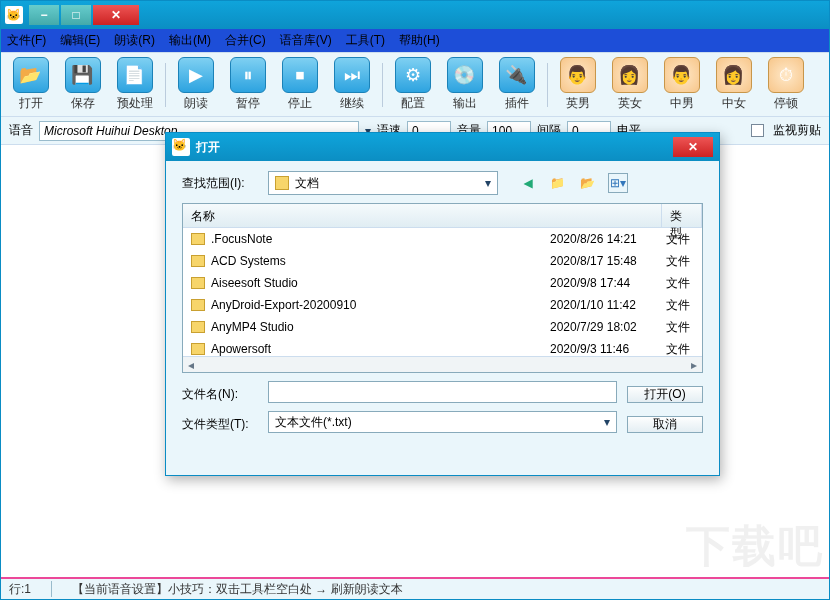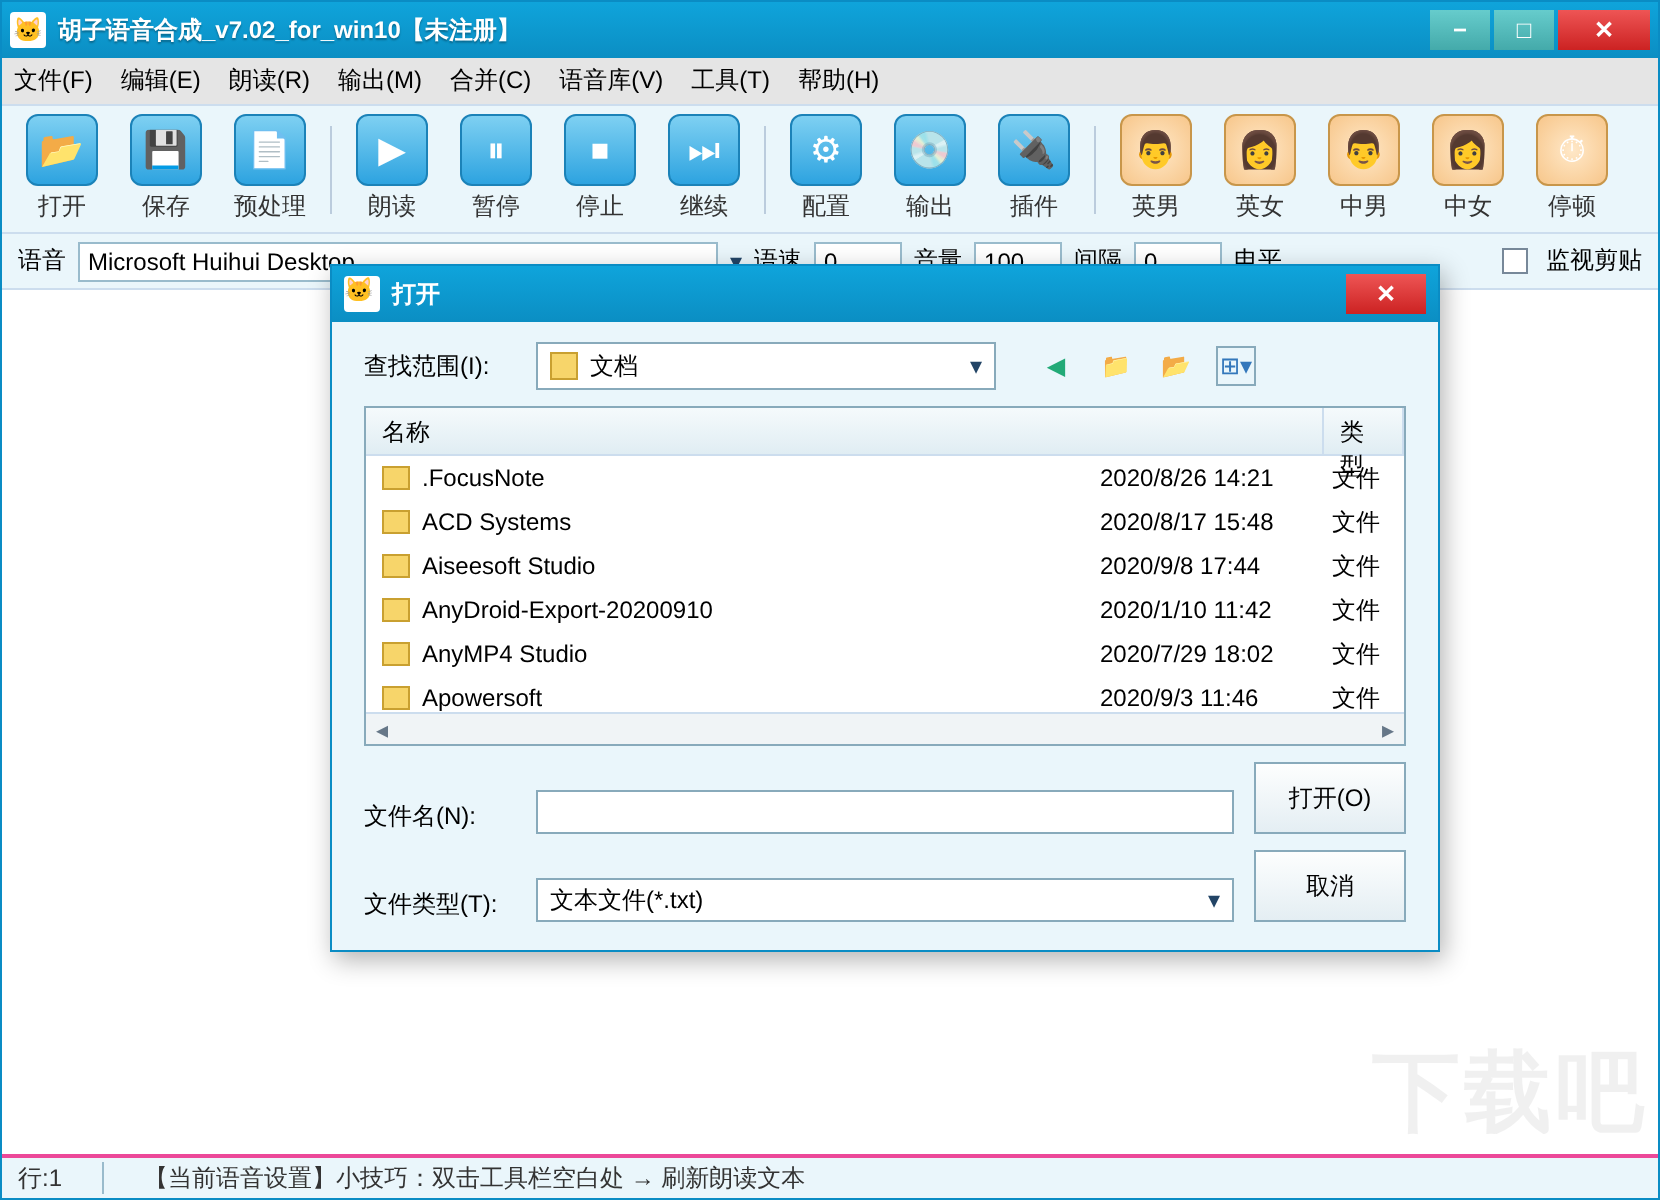--- a/index.html
+++ b/index.html
@@ -6,21 +6,21 @@
 body{background:#fff;width:830px;height:600px;overflow:hidden;position:relative}
 .window{width:830px;height:600px;border:1px solid #0a8cc4;display:flex;flex-direction:column}
 .titlebar{background:linear-gradient(#0fa4db,#0b8ec3);height:28px;display:flex;align-items:center;padding:0 4px;color:#fff}
 .titlebar .icon{width:18px;height:18px;background:#fff;border-radius:2px;margin-right:6px;display:flex;align-items:center;justify-content:center}
 .titlebar .title{flex:1;font-weight:bold;text-shadow:0 1px 1px rgba(0,0,0,.3)}
 .winbtns{display:flex;gap:2px}
 .winbtn{width:30px;height:20px;display:flex;align-items:center;justify-content:center;color:#fff;font-weight:bold}
 .winbtn.min{background:linear-gradient(#6cc,#4aa)}
 .winbtn.max{background:linear-gradient(#6cc,#4aa)}
 .winbtn.close{background:linear-gradient(#e55,#c22);width:46px}
-.menubar{background:#e5e5e5;height:24px;display:flex;align-items:center;padding:0 6px;gap:14px;border-bottom:1px solid #cde}
+.menubar{background:#1d4ed8;height:24px;display:flex;align-items:center;padding:0 6px;gap:14px;border-bottom:1px solid #cde}
 .menubar span{cursor:default}
 .toolbar{background:#eaf6fb;height:64px;display:flex;align-items:center;padding:4px 8px;gap:8px;border-bottom:1px solid #cde}
 .tbtn{display:flex;flex-direction:column;align-items:center;width:44px;gap:2px}
 .tbtn .ic{width:36px;height:36px;background:linear-gradient(#7ed0f2,#2da3e0);border-radius:6px;border:1px solid #1b82b8;display:flex;align-items:center;justify-content:center;color:#fff;font-size:18px}
 .tbtn.face .ic{background:radial-gradient(#ffe8c8,#f7c68a);border-color:#c8964a}
 .tbtn .lbl{font-size:12px;color:#333}
 .tsep{width:1px;height:44px;background:#bcd}
 .paramsbar{background:#eaf6fb;height:28px;display:flex;align-items:center;padding:0 8px;gap:6px;border-bottom:1px solid #cde}
 .paramsbar input[type=text]{border:1px solid #9bc;height:20px;padding:0 4px}
 .paramsbar .sp{width:44px;height:20px;border:1px solid #9bc;display:flex;align-items:center;padding:0 4px;background:#fff}
@@ -51,31 +51,30 @@
 .fl-row .c1{flex:1;display:flex;align-items:center;padding-left:8px;gap:6px}
 .fl-row .fold{width:14px;height:12px;background:#f7d56a;border:1px solid #c9a030}
 .fl-row .c2{width:120px;padding-left:8px}
 .fl-row .c3{width:40px;padding-left:4px}
 .fl-scroll{height:16px;border-top:1px solid #cde;background:#f0f4f6;display:flex;align-items:center}
 .fl-scroll .lar,.fl-scroll .rar{width:16px;display:flex;justify-content:center;color:#678}
 .botrow{display:flex;align-items:flex-end;gap:10px}
 .botrow .lbl{width:76px}
 .botrow input,.botrow .combo2{flex:1;height:22px;border:1px solid #8ab;background:#fff;padding:0 6px;display:flex;align-items:center}
 .botrow .combo2 .arr{margin-left:auto;color:#246}
-.dlgbtn{width:76px;height:36px;border:1px solid #8ab;background:linear-gradient(#fdfefe,#e4eef3);display:flex;align-items:center;justify-content:center}
+.dlgbtn{width:76px;height:17px;border:1px solid #8ab;background:linear-gradient(#fdfefe,#e4eef3);display:flex;align-items:center;justify-content:center}
 .watermark{position:absolute;right:6px;bottom:24px;font-size:44px;color:rgba(0,0,0,.06);font-weight:bold;letter-spacing:2px;font-family:"SimHei"}
 .chk{width:13px;height:13px;border:1px solid #789;background:#fff;display:inline-block;vertical-align:middle;margin-right:3px}
 </style>
 </head>
 <body>
 
 <div class="window">
   <div class="titlebar">
     <div class="icon">🐱</div>
-    <div class="title">胡子语音合成_v7.02_for_win10【未注册】</div>
     <div class="winbtns">
       <div class="winbtn min">−</div>
       <div class="winbtn max">□</div>
       <div class="winbtn close">✕</div>
     </div>
   </div>
 
   <div class="menubar">
     <span>文件(F)</span>
     <span>编辑(E)</span>
@@ -148,21 +147,21 @@
         <div class="lbl">中女</div>
       </div>
     <div class="tbtn face">
         <div class="ic">⏱</div>
         <div class="lbl">停顿</div>
       </div>
   </div>
 
   <div class="paramsbar">
     <span>语音</span>
-    <input type="text" style="width: 320px;" value="Microsoft Huihui Desktop">
+    <input type="text" style="width: 320px; font-style: italic;" value="Microsoft Huihui Desktop">
     <span style="color:#246">▾</span>
     <span>语速</span>
     <div class="sp">
         <span>0</span>
       </div>
     <span>音量</span>
     <div class="sp">
         <span>100</span>
       </div>
     <span>间隔</span>

